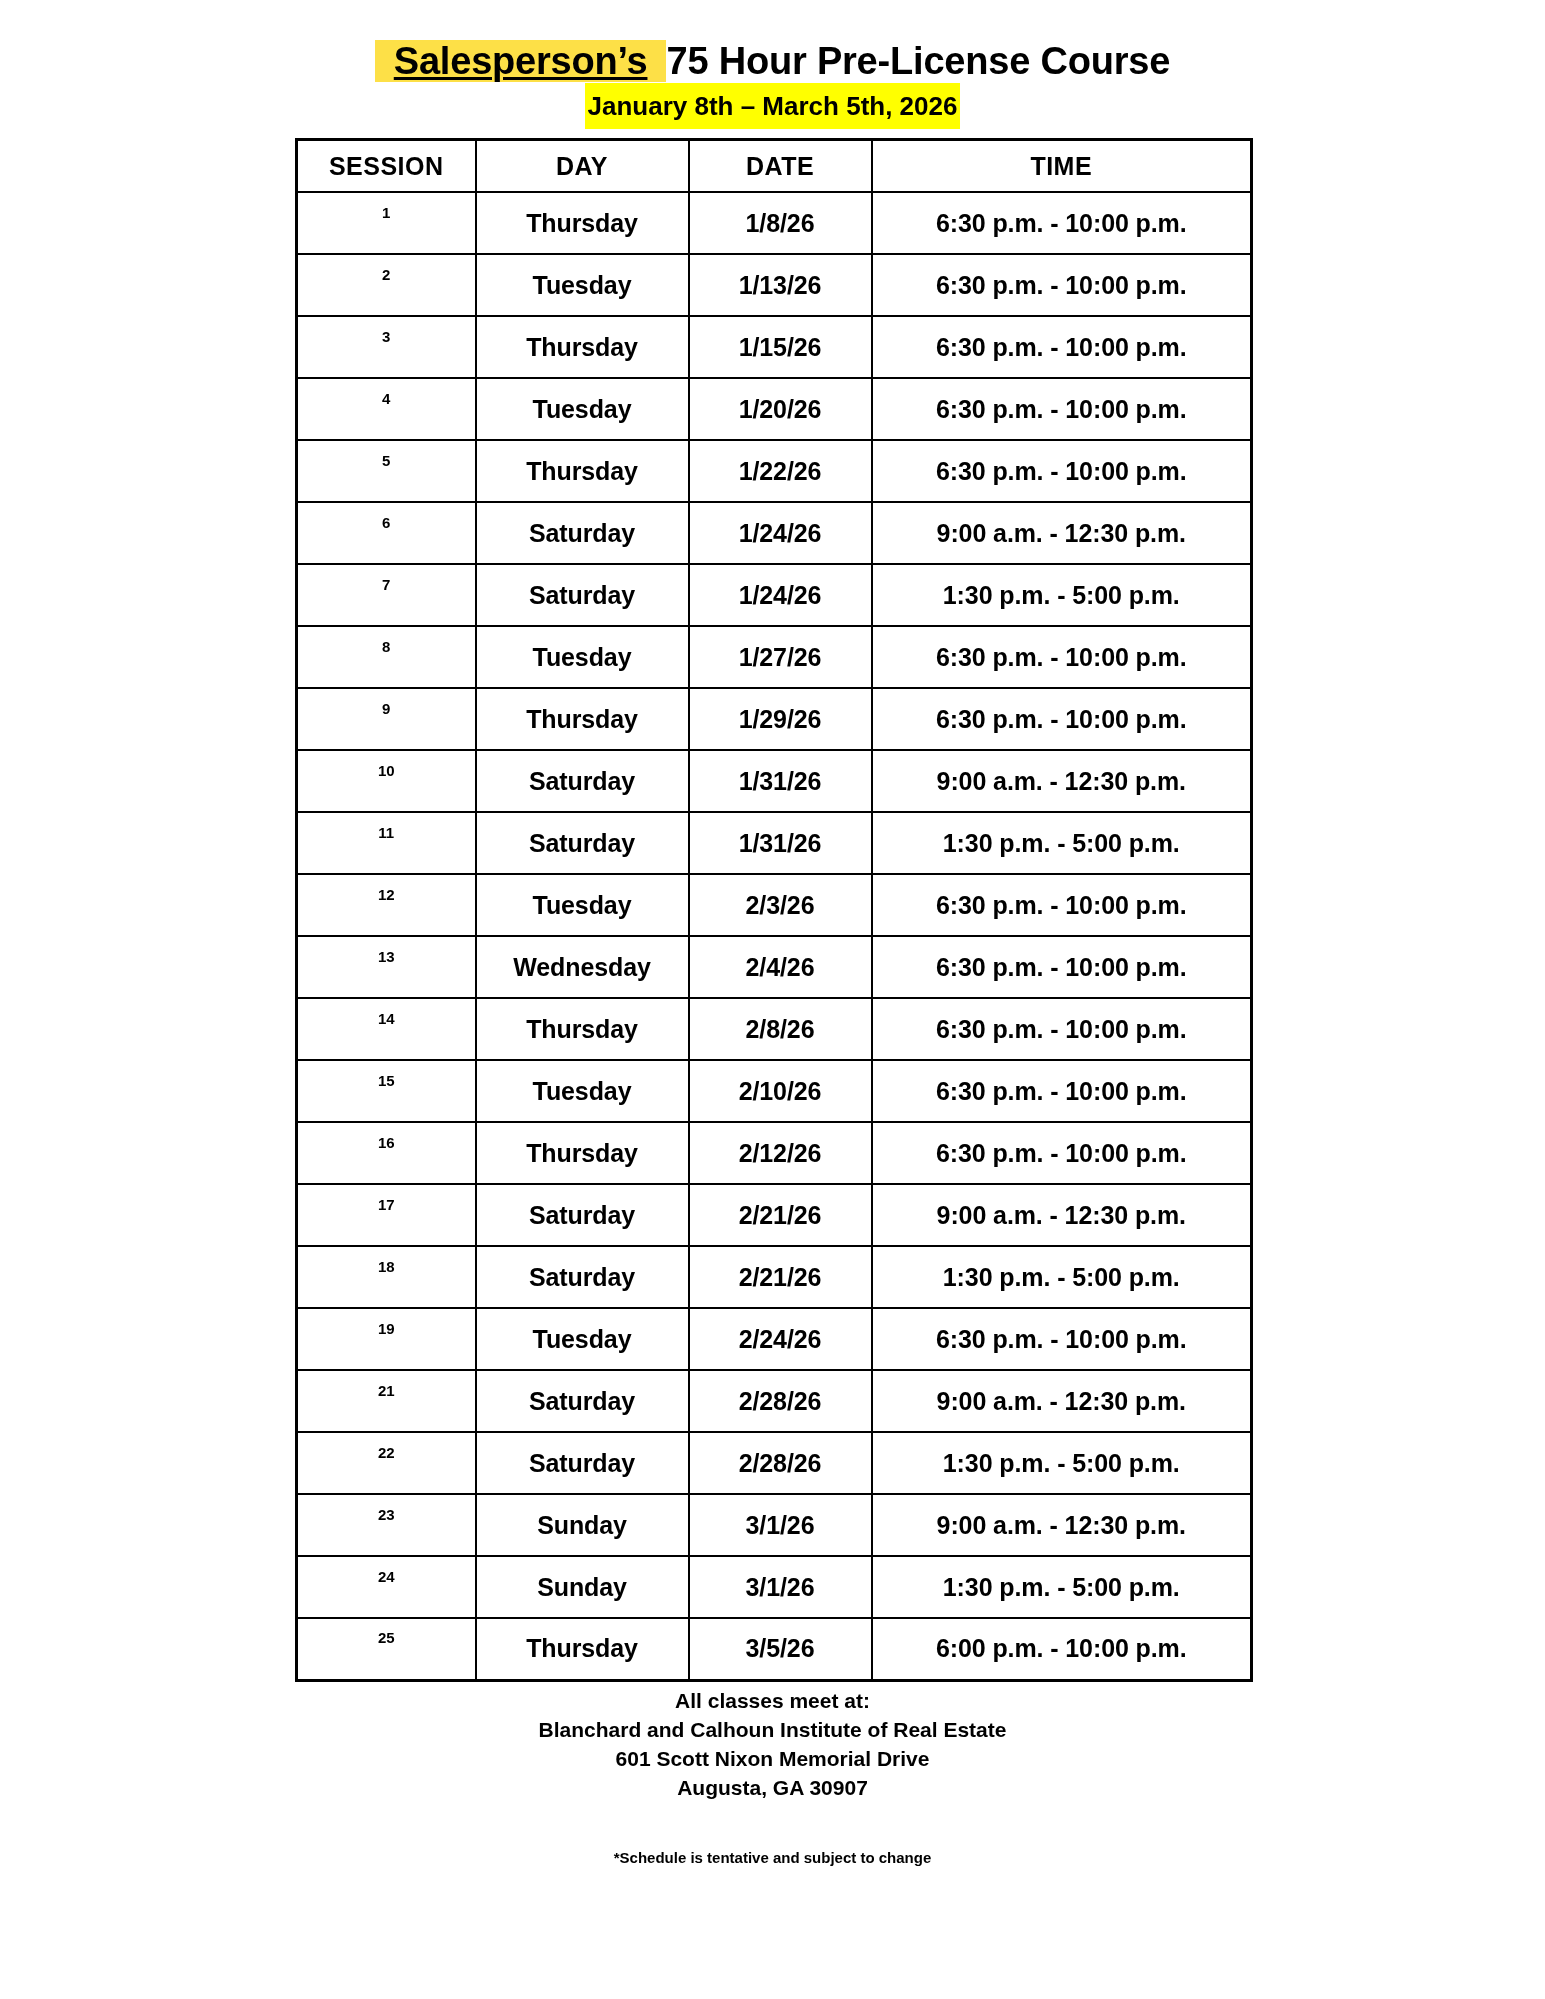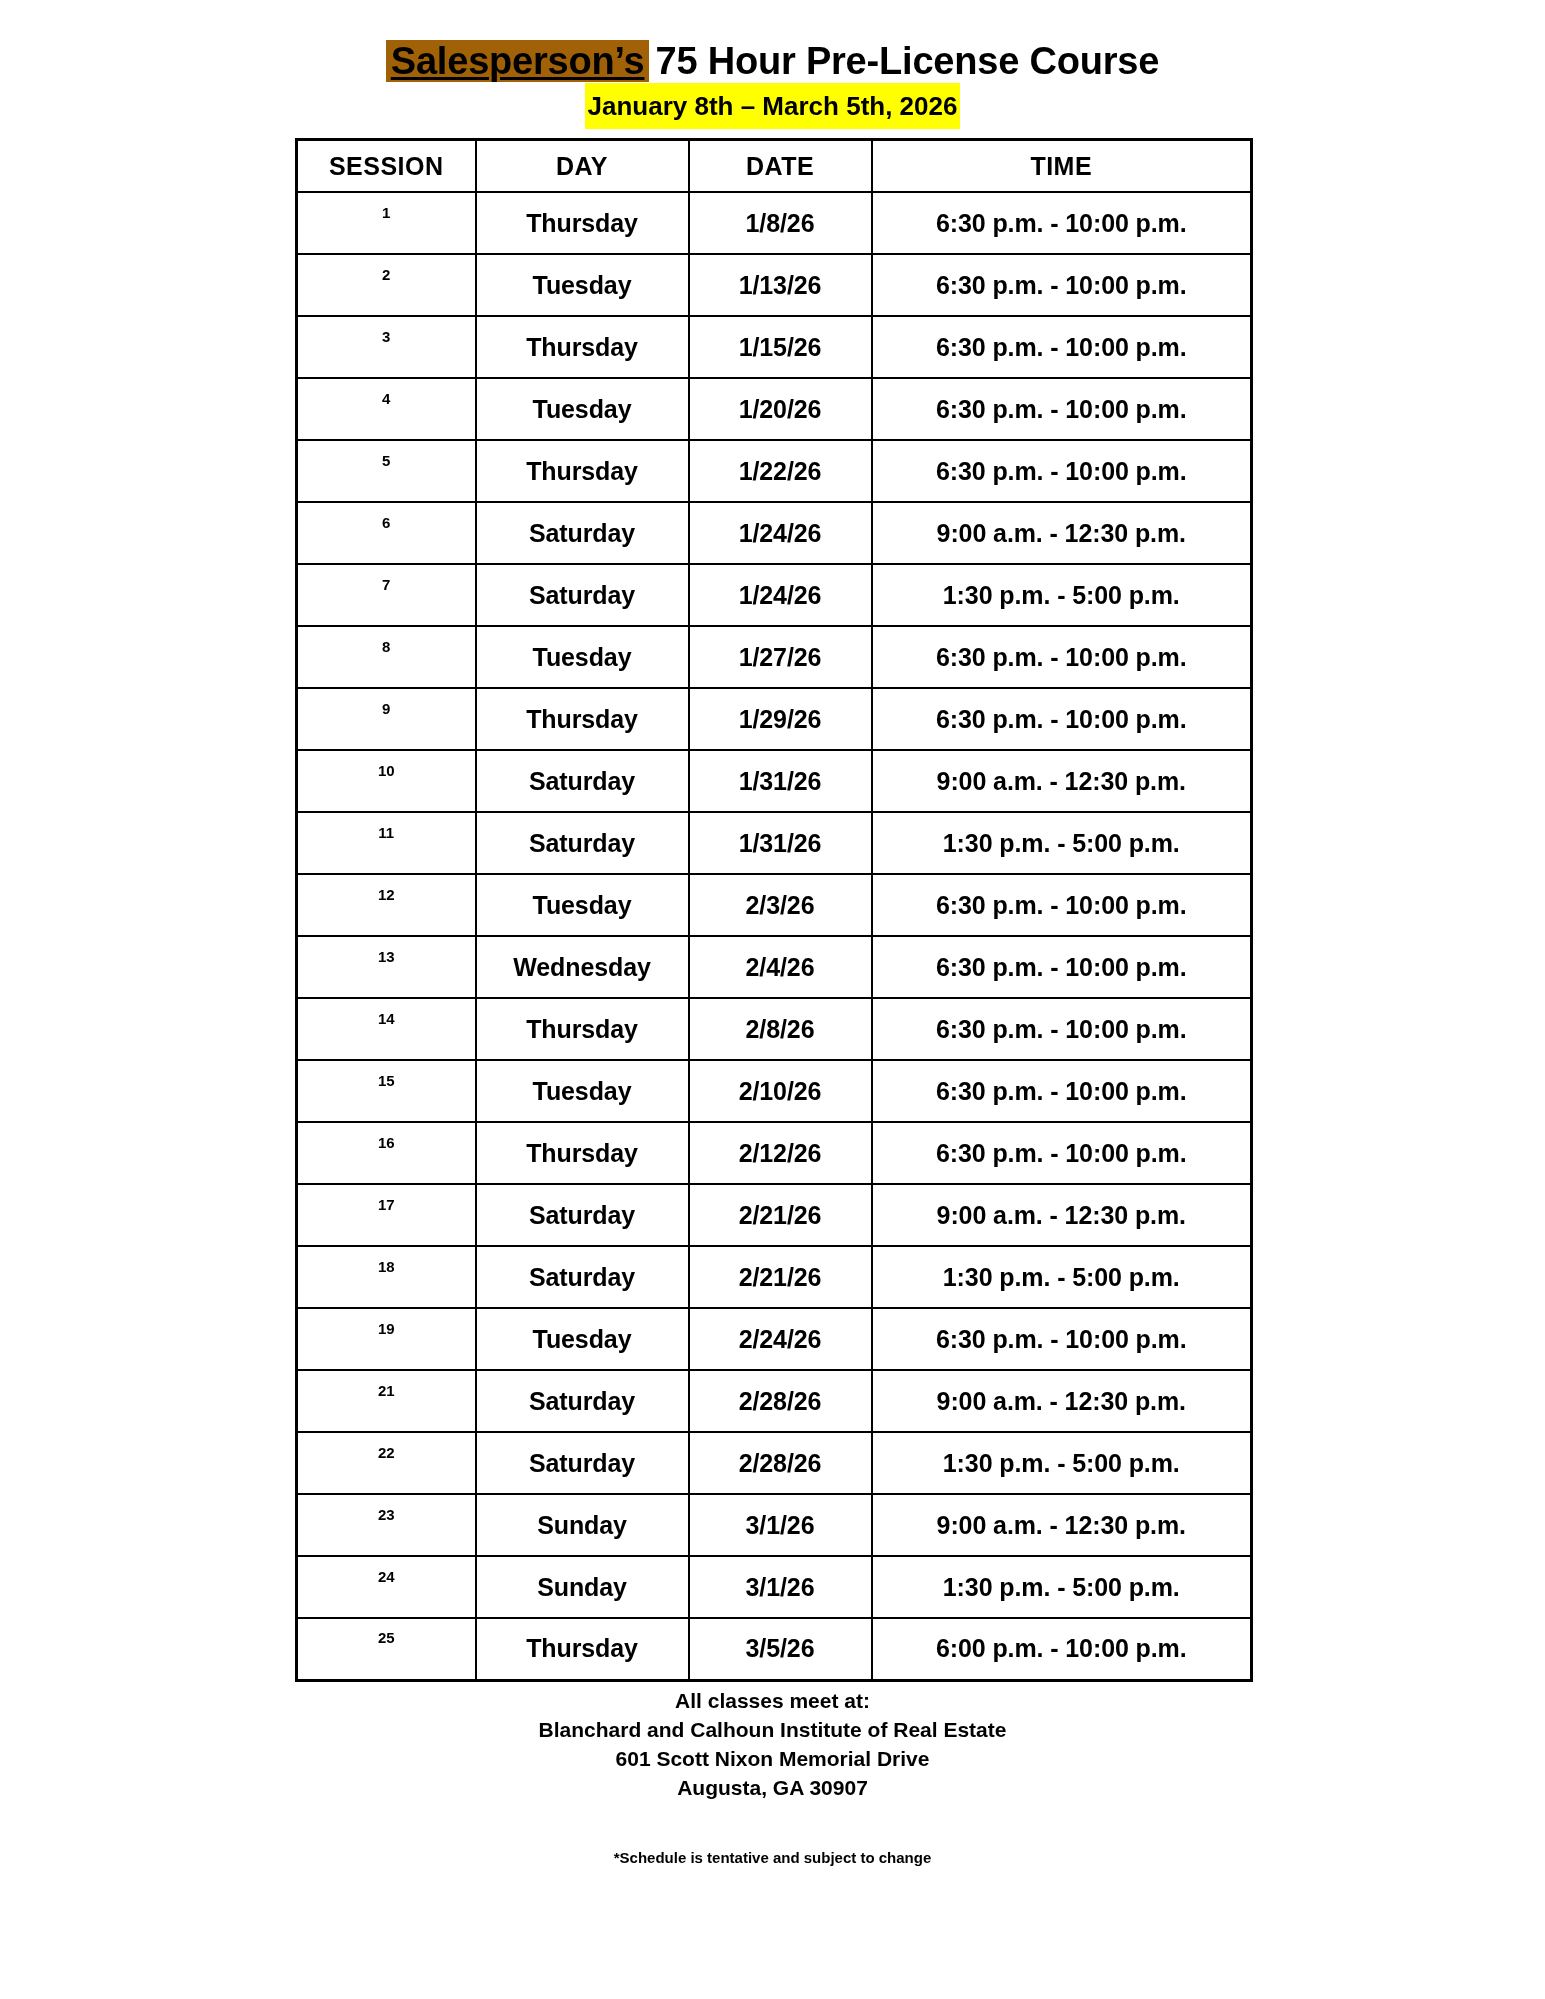--- a/index.html
+++ b/index.html
@@ -29,28 +29,28 @@
     padding-top: 40px;
   }
   .doc-title {
     font-size: 38px;
     font-weight: bold;
     line-height: 1.12;
     letter-spacing: -0.2px;
     white-space: nowrap;
   }
   .hl-green {
-    background: #a16207;
+    background: #fde047;
     text-decoration: underline;
     text-decoration-thickness: 3px;
     text-underline-offset: 3px;
-    padding: 0 5px;
+    padding: 0 19px;
   }
   .title-rest {
-    padding-left: 6px;
+    padding-left: 0;
     margin-top: 12px;
   }
   .doc-subtitle {
     font-size: 26px;
     font-weight: bold;
     margin-top: 9px;
     line-height: 1.1;
   }
   .hl-yellow {
     background: #ffff00;

